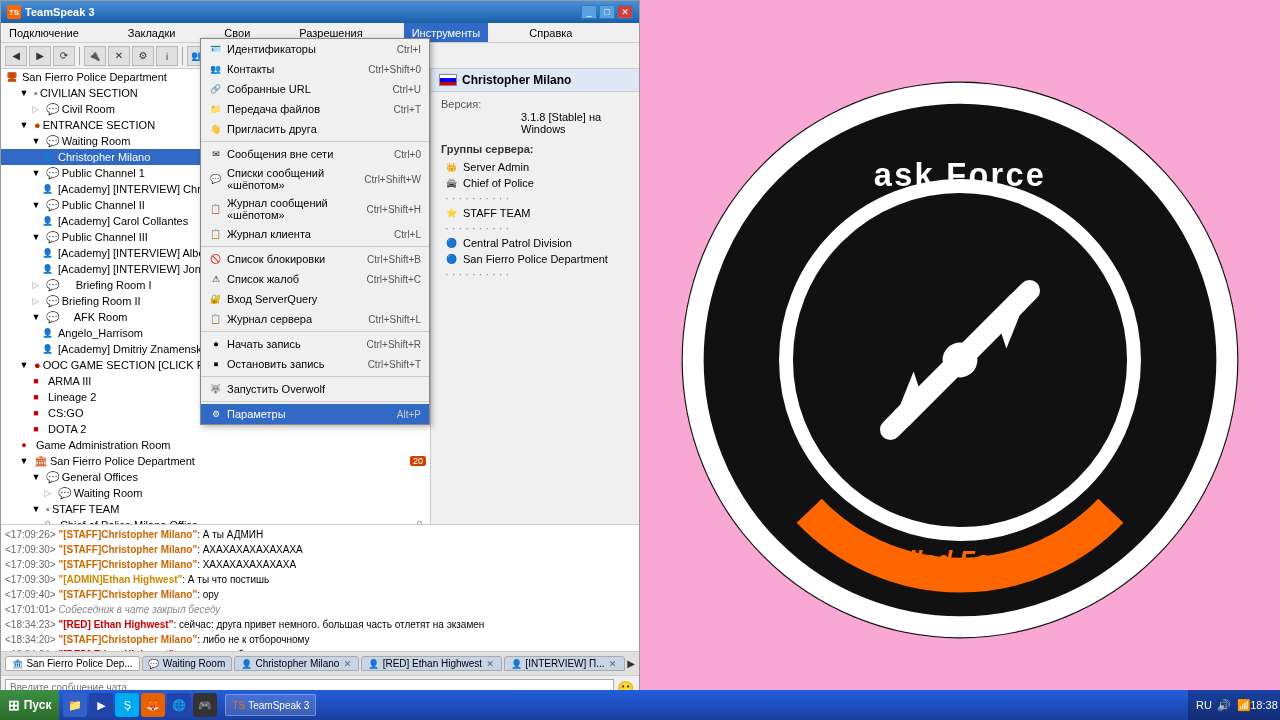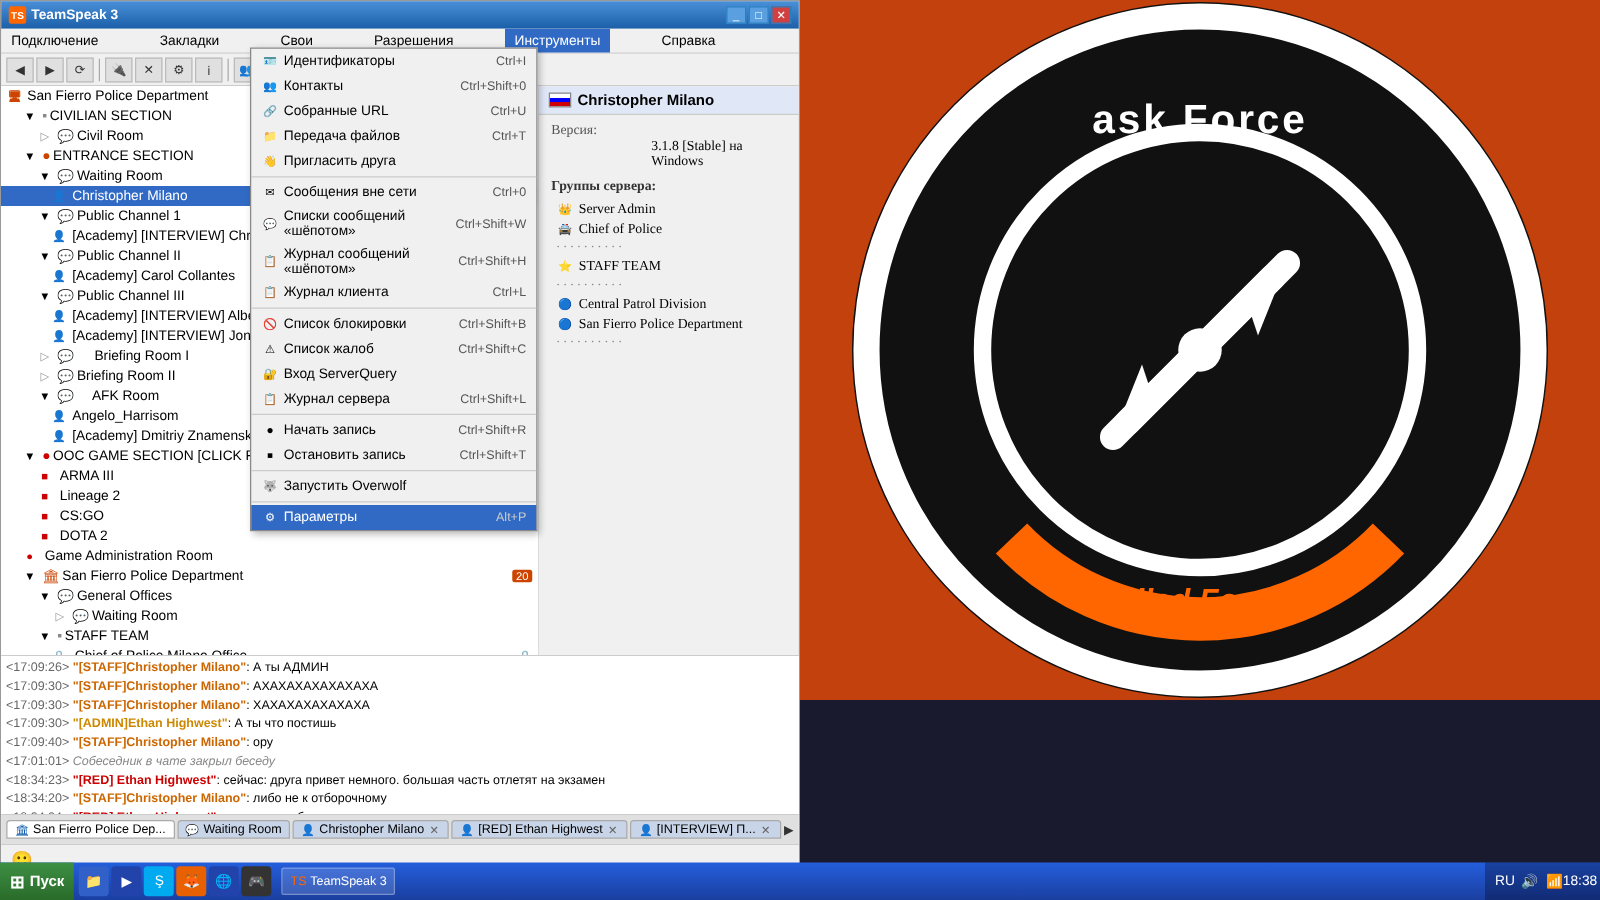--- a/index.html
+++ b/index.html
@@ -212,21 +212,20 @@
       padding: 4px 8px;
       background: #e0e8f8;
       border-bottom: 1px solid #ccc;
       font-size: 12px;
       font-weight: bold;
       color: #000;
     }
     .user-panel-body {
       padding: 6px 10px;
       flex: 1;
-      font-family: Liberation Serif, serif;
     }
     .user-info-row {
       display: flex;
       margin-bottom: 3px;
       font-size: 11px;
     }
     .user-info-label { color: #555; width: 80px; flex-shrink: 0; }
     .user-info-val { color: #000; margin-top: 13px; }
 
     .group-section {
@@ -361,22 +360,22 @@
     .status-right {
       display: flex; align-items: center; gap: 4px;
     }
 
     
     .bg-area {
       position: absolute;
       top: 0;
       left: 640px;
       width: 640px;
-      height: 560px;
-      background: #c2410c;
+      height: 720px;
+      background: #f9a8d4;
       overflow: hidden;
     }
     .bg-logo {
       width: 100%;
       height: 100%;
       display: flex;
       align-items: center;
       justify-content: center;
       position: relative;
     }
@@ -763,20 +762,21 @@
       </div>
       <div class="tab-item">
         <span style="font-size:9px;color:#0055aa">👤</span>
         <span>[INTERVIEW] П...</span>
         <span class="tab-close">✕</span>
       </div>
       <span class="tab-arrow">▶</span>
     </div>
 
     <div class="input-area">
+      <input class="chat-input" type="text" placeholder="Введите сообщение чата..." style="">
       <span style="margin-left:4px;font-size:14px;cursor:pointer;">🙂</span>
     </div>
   </div>
 
   <div class="status-bar">
     <span>Открыть диалоговое окно параметров</span>
     <div class="status-right">
       <span>🎤</span>
       <span>Подключено как Christopher Milano</span>
       <span>📶</span>

